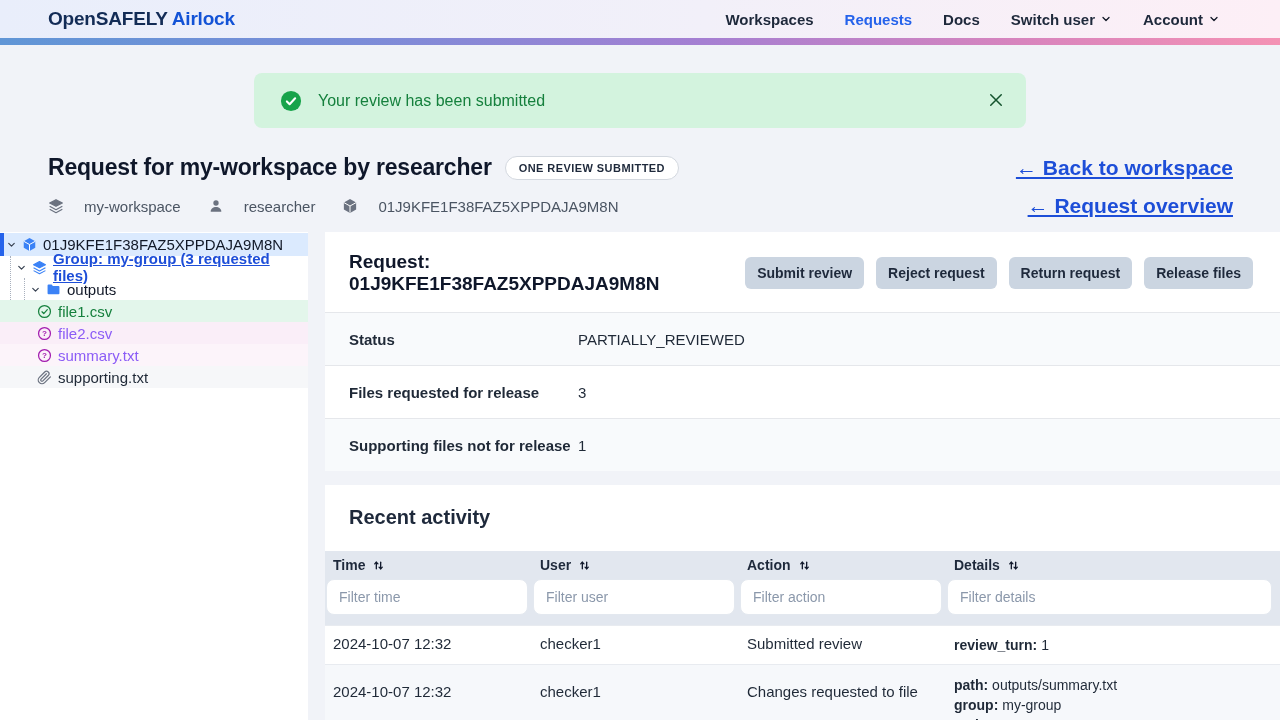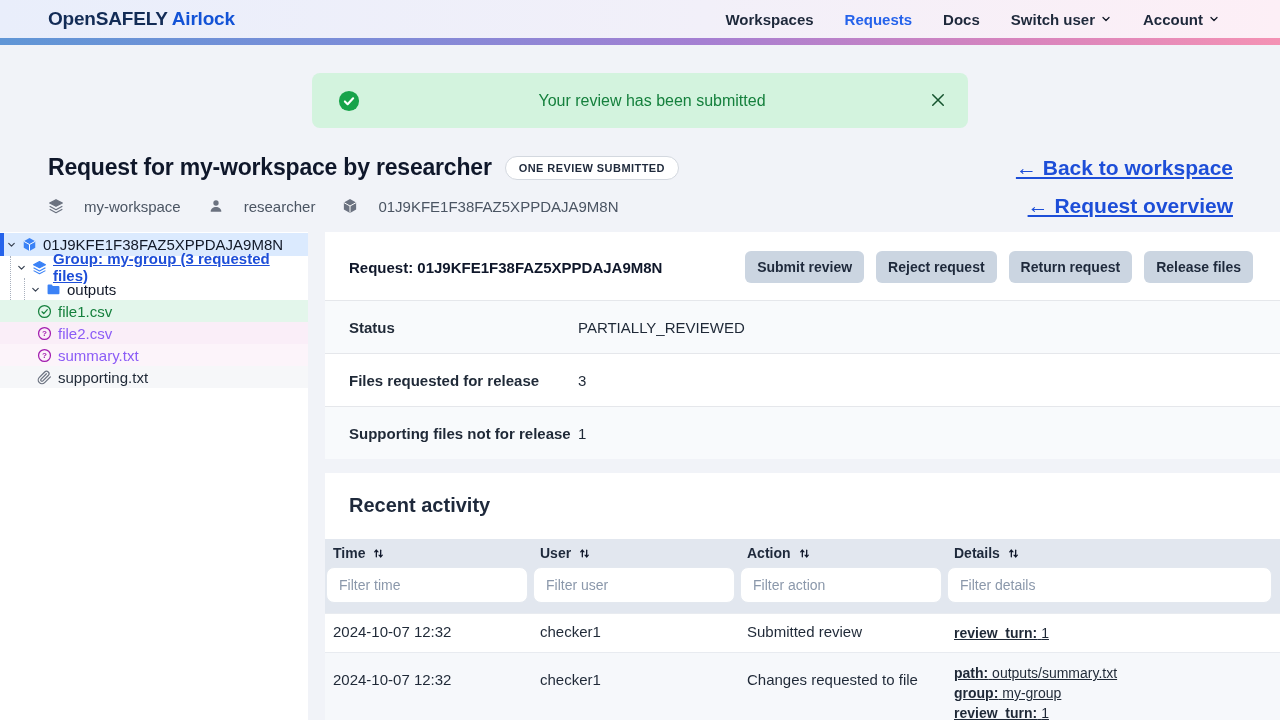--- a/index.html
+++ b/index.html
@@ -16,22 +16,22 @@
   .nav { display:flex; align-items:center; gap:31px; }
   .nav a { display:flex; align-items:center; gap:5px; font-size:15px; font-weight:700;
     color:#1e293b; text-decoration:none; cursor:pointer; }
   .nav a.active { color:#2563eb; }
   .chev { width:12px; height:12px; }
   .header-bar { height:7px;
     background:linear-gradient(90deg,#6096d6 0%,#7b8cd8 28%,#a57fd2 55%,#d884bd 80%,#f492b4 100%); }
 
   
   .hero { height:187px; padding-top:28px; }
-  .alert { width:656px; height:55px; margin:0 auto; background:#d3f3de; border-radius:8px;
-    display:flex; align-items:center; padding:0 20px 0 26px;text-align:center; }
+  .alert { width:772px; height:55px; margin:0 auto; background:#d3f3de; border-radius:8px;
+    display:flex; align-items:center; padding:0 20px 0 26px; }
   .alert-check { width:22px; height:22px; flex:0 0 auto; }
   .alert-msg { margin-left:16px; font-size:16px; color:#15803d; flex:1; }
   .alert-close { background:none; border:none; cursor:pointer; width:20px; height:20px; padding:0; }
   .alert-close svg { width:18px; height:18px; }
   .title-row { display:flex; align-items:center; justify-content:space-between;
     padding:26px 47px 0 48px; }
   .title-left { display:flex; align-items:center; gap:13px; }
   h1 { font-size:23px; font-weight:700; color:#0f172a; letter-spacing:-0.2px; }
   .badge { background:#ffffff; border:1px solid #d3d8df; border-radius:999px; padding:5px 13px;
     font-size:11px; font-weight:700; letter-spacing:0.04em; color:#1e293b; white-space:nowrap; }
@@ -63,21 +63,21 @@
   .t-supporting { background:#f6f7f9; }
   .t-supporting .tlabel { color:#1f2937; }
   .guide { position:absolute; width:0; border-left:1px dotted #a8b0bd; z-index:0; }
   .g1 { left:10px; top:24px; height:132px; }
   .g2 { left:24px; top:46px; height:110px; }
   .g3 { left:38px; top:68px; height:88px; }
 
   
   .card { background:#ffffff; }
   .card-head { display:flex; align-items:center; justify-content:space-between; padding:19px 27px 17px 24px; }
-  h2 { font-size:15px; font-weight:700; color:#0f172a; }
+  h2 { font-size:19px; font-weight:700; color:#0f172a; }
   .btns { display:flex; gap:12px; }
   .btn { background:#cbd5e1; color:#1e293b; border:none; border-radius:6px; padding:8px 12px;
     font-size:14px; font-weight:600; font-family:inherit; cursor:pointer; white-space:nowrap; }
   .srow { display:flex; align-items:center; height:53px; padding:8px 24px; border-top:1px solid #e5e7eb; font-size:15px; }
   .srow.odd { background:#f8fafc; }
   .slabel { width:229px; font-weight:700; color:#1f2937; flex:0 0 auto; }
   .sval { color:#1f2937; }
 
   .card-activity { margin-top:14px; flex:1; overflow:hidden; padding-top:18px; }
   h3 { font-size:20px; font-weight:700; color:#1e293b; padding:0 24px; line-height:28px; margin-bottom:20px; }
@@ -88,21 +88,21 @@
   .sort { width:13px; height:13px; }
   .tfilter { background:#e2e7ef; padding:0 0 10px 0; }
   .tfilter input { width:calc(100% - 5px); margin-left:1px; height:36px; border:1px solid #e3e8ef;
     border-radius:8px; background:#ffffff; padding:0 12px; font-size:14px; font-family:inherit; color:#6d28d9; outline:none; }
   .tfilter .fcell:last-child input { width:calc(100% - 9px); }
   .tfilter input::placeholder { color:#8b98ab; }
   .drow { border-top:1px solid #e8ebf0; }
   .drow .cell { padding:9px 8px; font-size:15px; color:#1f2937; }
   .drow.alt { background:#f6f8fb; }
   .drow.alt .cell { padding-top:18px; }
-  .dline { font-size:14px; line-height:20px; color:#1f2937;text-decoration:underline; }
+  .dline { font-size:14px; line-height:20px; color:#1f2937; }
   .dkey { font-weight:700; }
   .drow .details-cell { padding-top:9px; }
   .drow.alt .details-cell { padding-top:10px; }
 </style>
 </head>
 <body>
 
 <div class="header">
   <div class="header-inner">
     <div class="logo">

